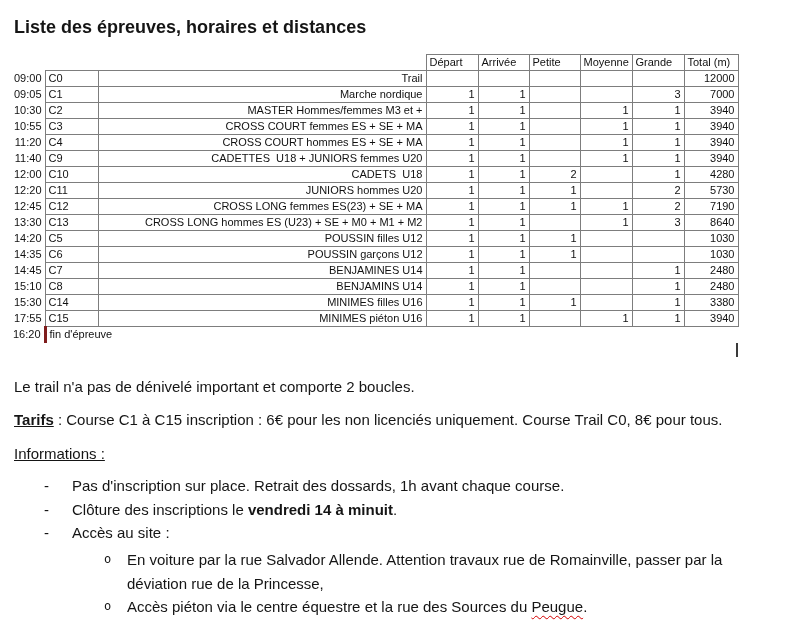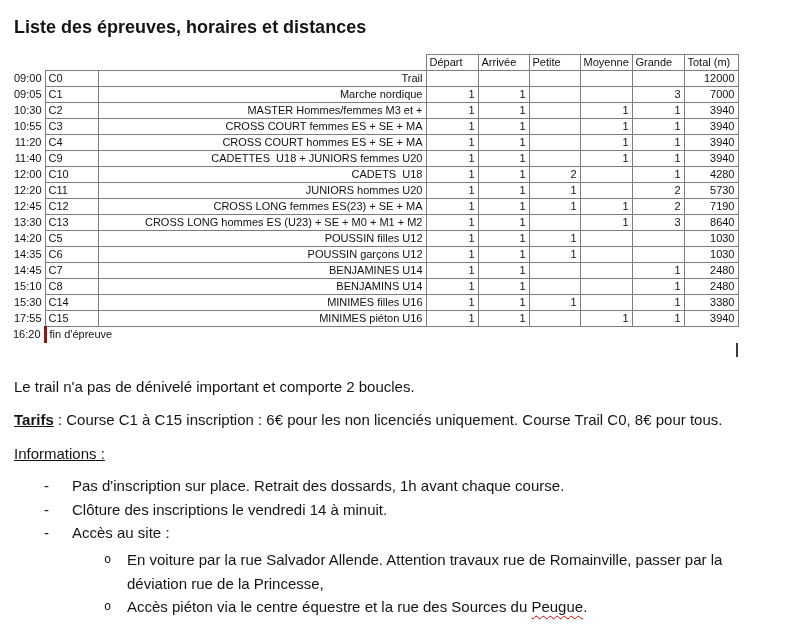--- a/index.html
+++ b/index.html
@@ -26,21 +26,21 @@
   #sched td.name { white-space:pre;text-align:right; }
   #sched td.finlabel { border:none; border-left:3px solid #7f1d1d; }
   
   #caret { position:absolute; left:736px; top:343px; width:2px; height:14px; background:#3a3a3a; }
   
   .para { position:absolute; left:14px; font-size:15px; line-height:19px; white-space:nowrap; }
   #p-trail { top:377px; }
   #p-tarifs { top:410px; }
   #p-infos { top:444px; font-weight:400; text-decoration:underline; }
   .bu { font-weight:700; text-decoration:underline; }
-  .bold { font-weight:400;margin-top:9px; }
+  .bold { font-weight:700;margin-top:9px; }
   
   #bullets { position:absolute; left:44px; top:474px; width:730px; font-size:15px; }
   .bullet { display:flex; line-height:23.5px; }
   .dash { width:28px; flex:none; }
   #subbullets { position:absolute; left:104px; top:548px; width:660px; font-size:15px; }
   .sub { display:flex; line-height:23.5px; }
   .omark { width:23px; flex:none; font-family:"DejaVu Sans Mono", monospace; font-size:12px; line-height:23.5px; }
   .stext { width:612px; }
   .misspelled {
     text-decoration-line:underline; text-decoration-style:wavy;

